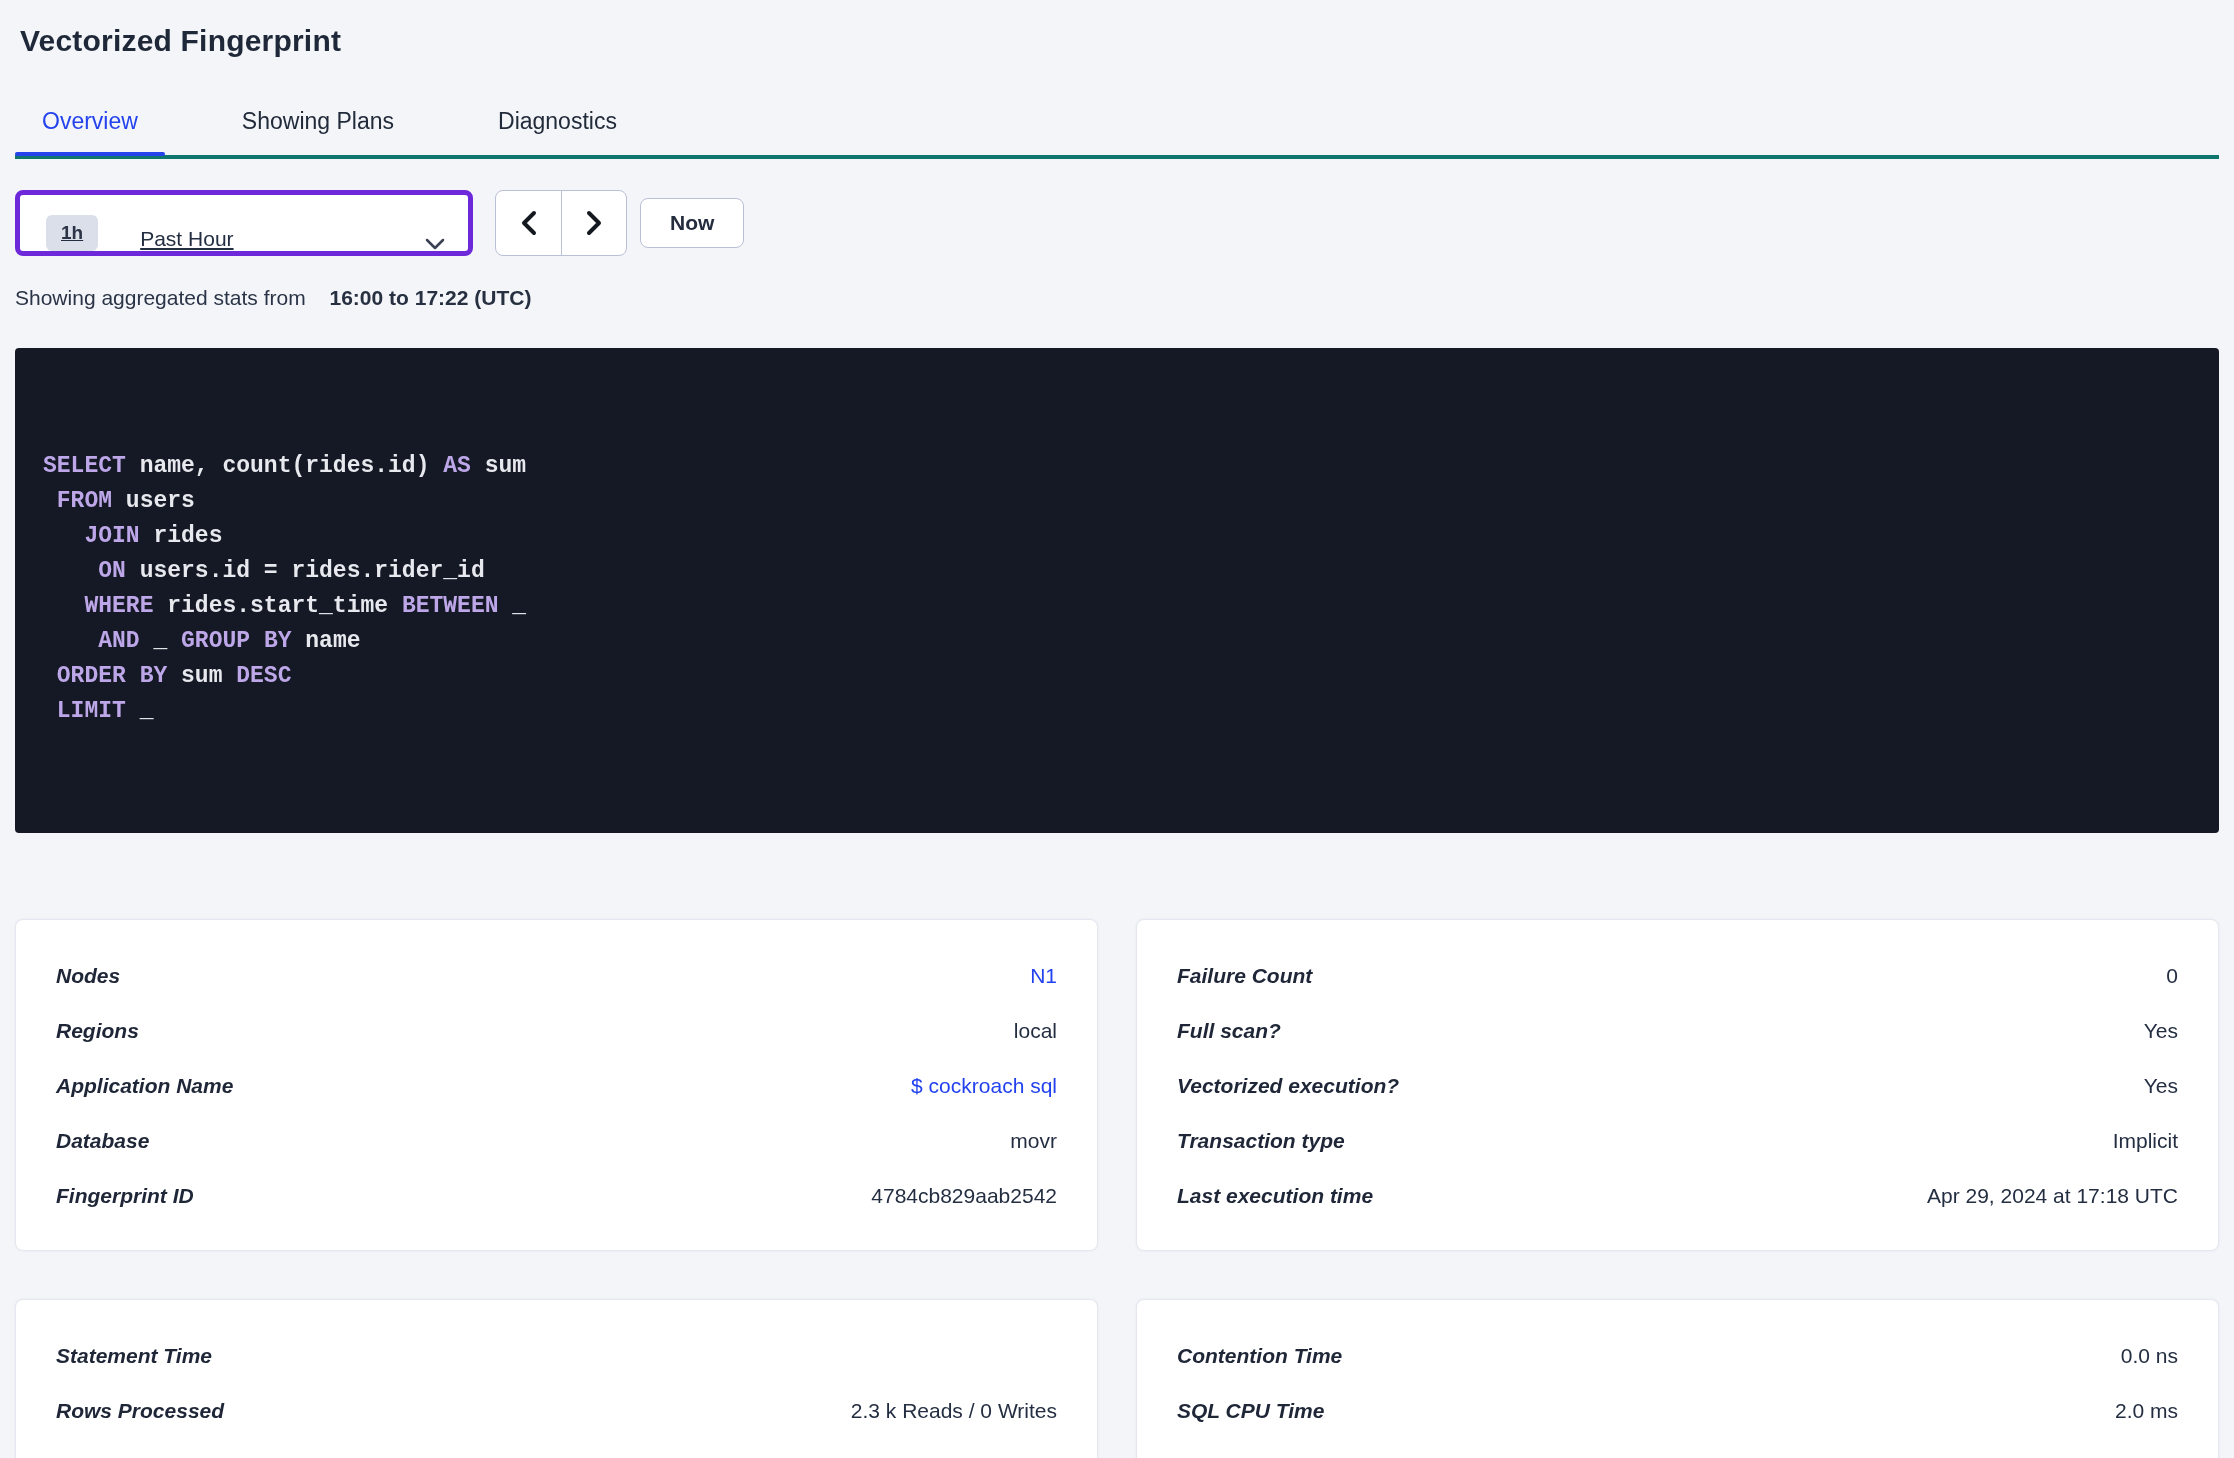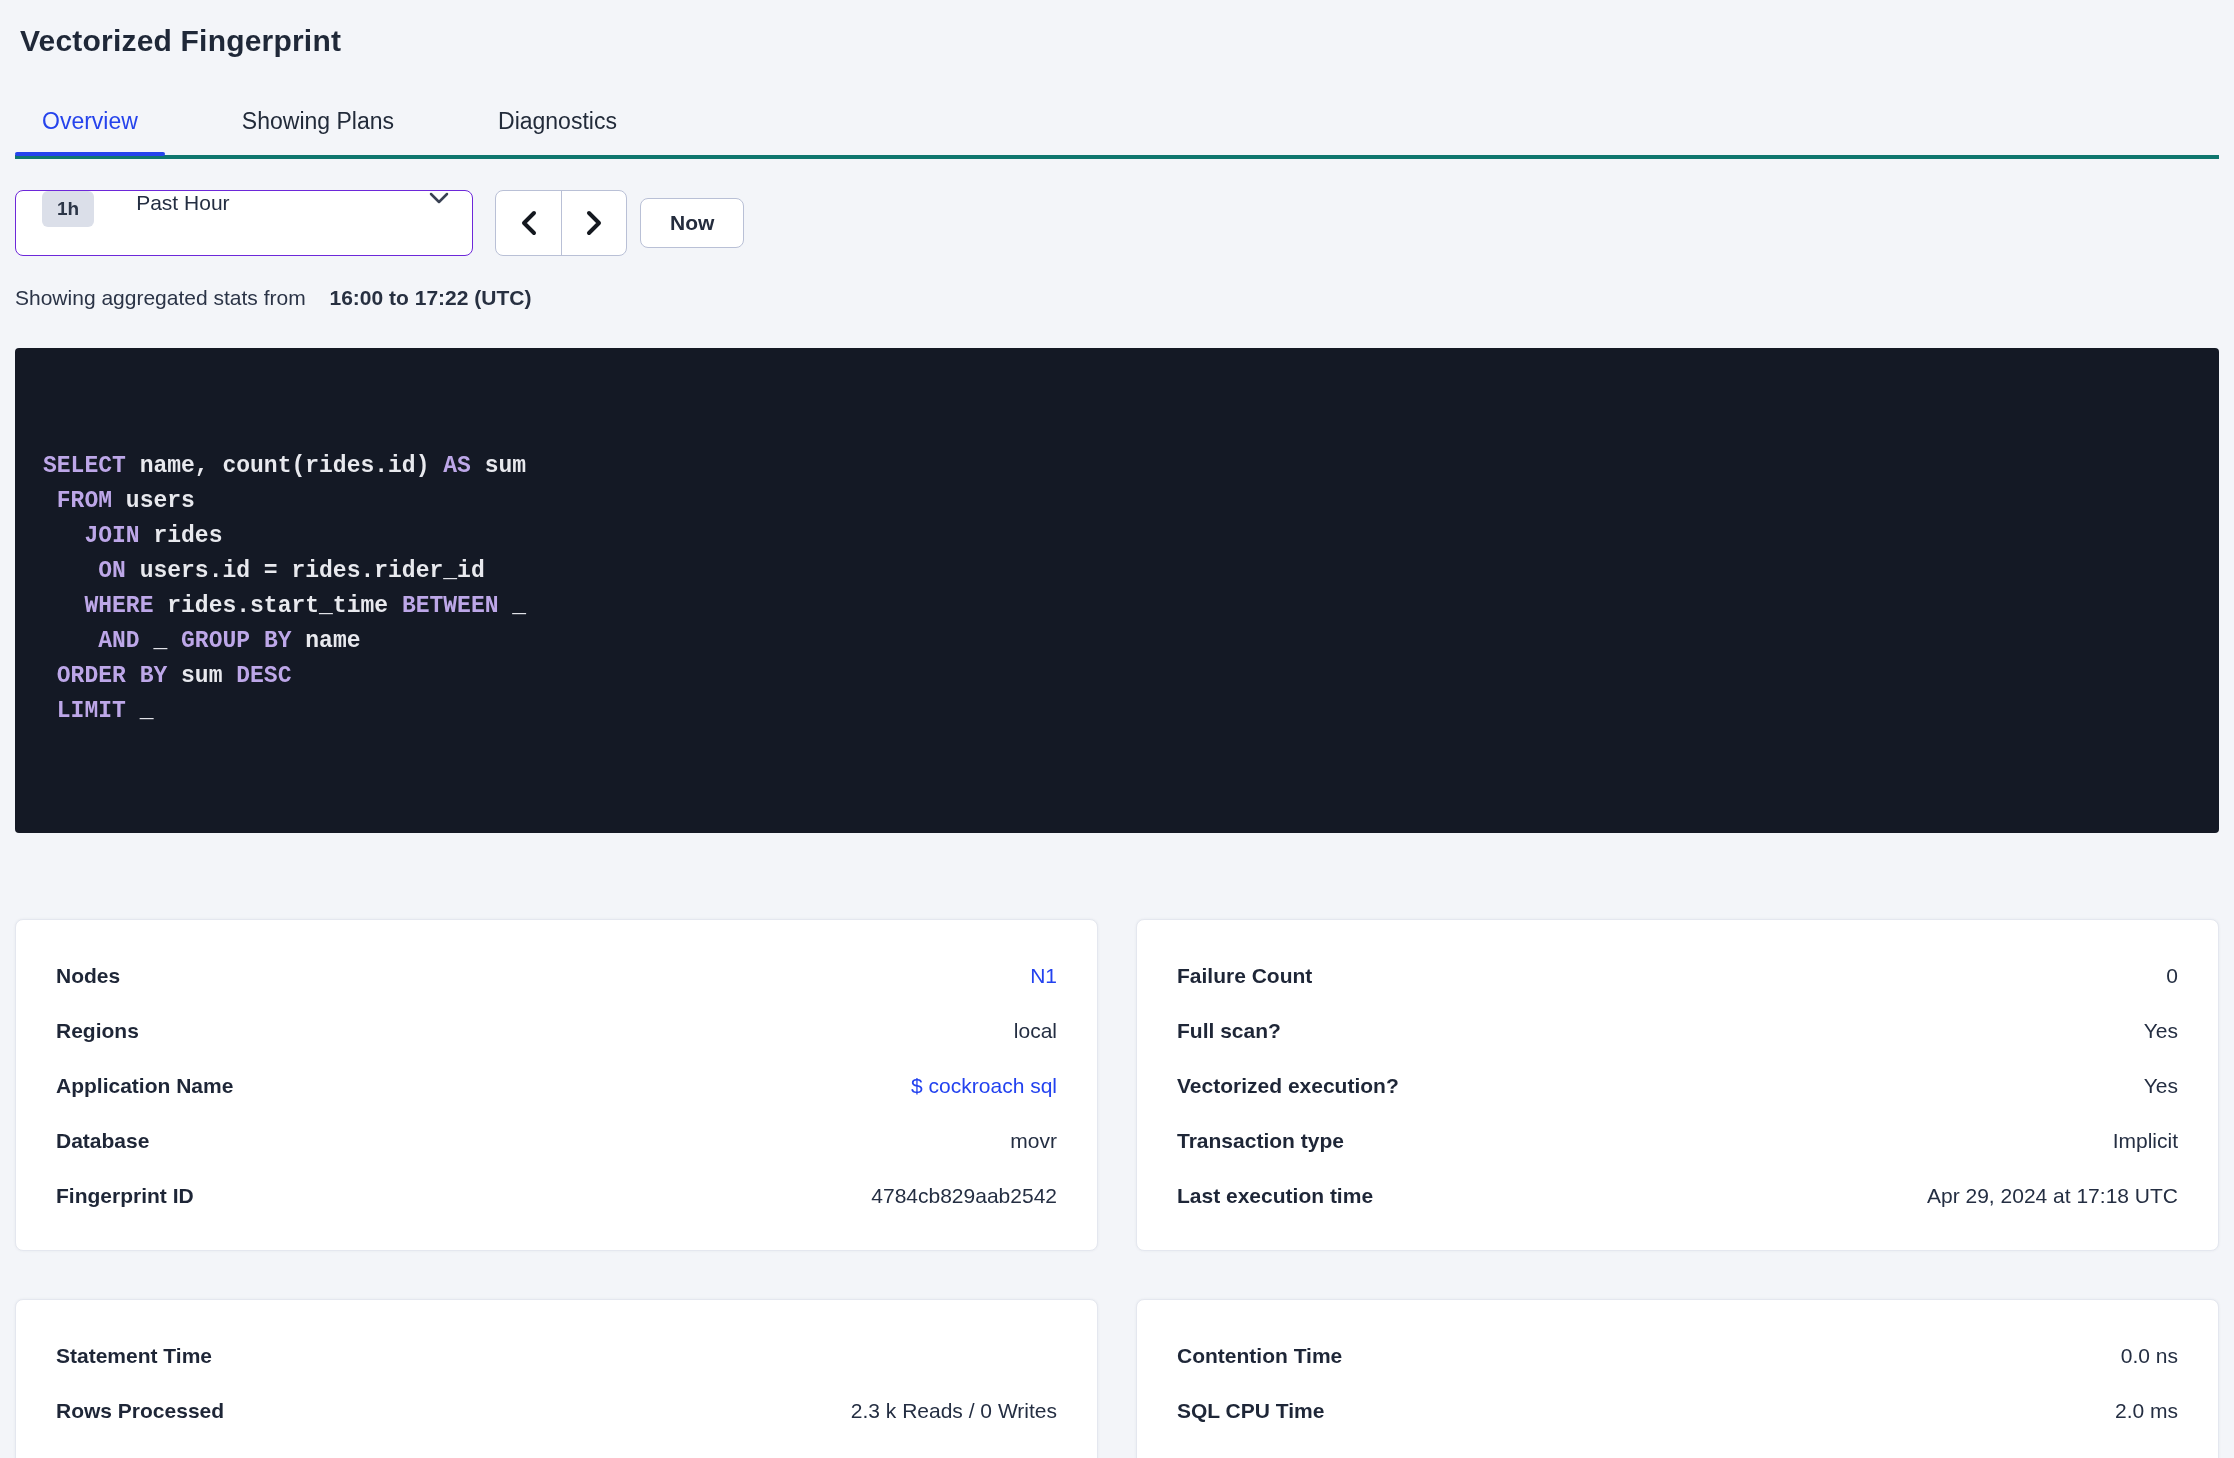--- a/index.html
+++ b/index.html
@@ -29,22 +29,22 @@
   .tab.active { color:#2543ec; }
   .tab.active::after {
     content:""; position:absolute; left:0; right:0; bottom:-1px;
     height:4px; background:#2543ec; border-radius:2px;
   }
 
   
   .time-row { display:flex; align-items:center; margin-top:31px; }
   .time-dropdown {
     width:458px; height:66px; background:#fff;
-    border:1px solid #6d28d9; border-radius:8px;
-    display:flex; align-items:flex-start; padding:0 22px 0 26px; cursor:pointer;
+    border:5px solid #6d28d9; border-radius:8px;
+    display:flex; align-items:flex-end; padding:0 22px 0 26px; cursor:pointer;text-decoration:underline;
   }
   .time-badge {
     background:#dbdfe9; border-radius:6px; padding:7px 15px;
     font-size:19px; font-weight:700; color:#2b3547; margin-right:42px;
   }
   .time-label { font-size:21px; color:#242e42; flex:1; }
   .btn-group { display:flex; margin-left:22px; border:1px solid #b9c0d6; border-radius:8px; background:#fff; height:66px; }
   .arrow-btn {
     width:65px; height:64px; background:none; border:none; cursor:pointer;
     display:flex; align-items:center; justify-content:center;
@@ -77,21 +77,21 @@
     display:grid; grid-template-columns:1fr 1fr;
     column-gap:38px; row-gap:48px;
     align-items:start;
   }
   .panel {
     background:#fff; border:1px solid #e4e7ef; border-radius:8px;
     box-shadow:0 0 3px rgba(33,43,67,0.06);
     padding:42px 40px 13px 40px;
   }
   .prow { display:flex; justify-content:space-between; align-items:flex-start; margin-bottom:27px; }
-  .plabel { font-size:21px; font-weight:700; color:#1e2637; line-height:28px; }
+  .plabel { font-size:21px; font-weight:700; color:#1e2637; line-height:28px;font-style:italic; }
   .pvalue { text-align:right; }
   .vmain { font-size:21px; color:#242e42; line-height:28px; }
   a.vlink { font-size:21px; color:#2342ef; line-height:28px; text-decoration:none; }
   .vsub { font-size:19px; color:#2b3447; line-height:27px; margin-top:5px; }
 
   .icon-svg { display:block; }
 </style>
 </head>
 <body>
 

